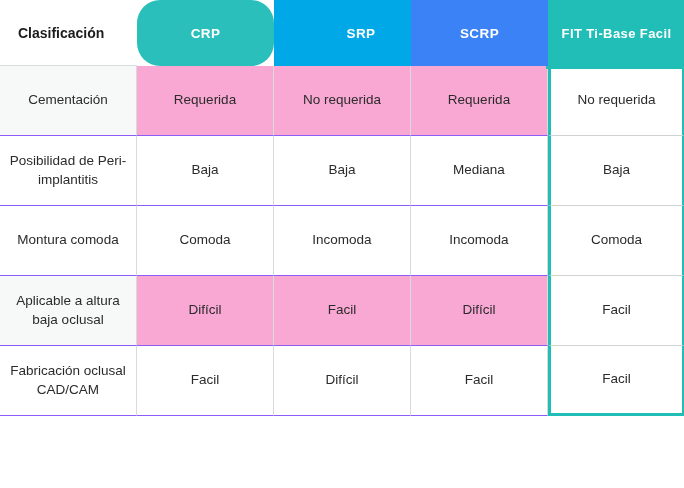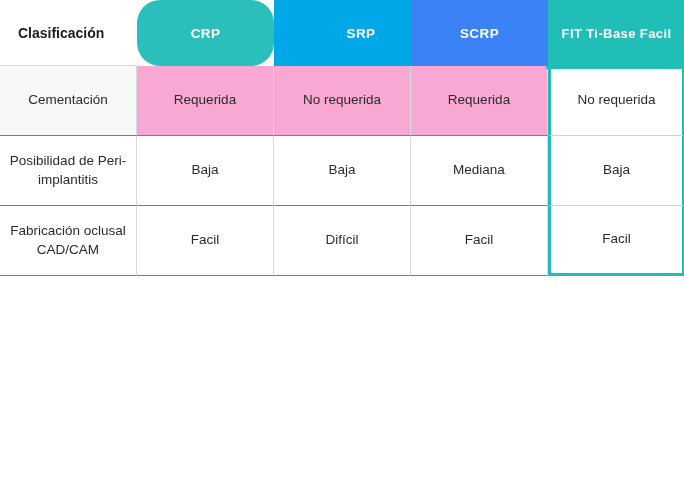--- a/index.html
+++ b/index.html
@@ -138,20 +138,34 @@
         <td class="col-fit">No requerida</td>
       </tr>
       <tr class="even">
         <td class="label-cell">Posibilidad de Peri-implantitis</td>
         <td class="col-crp">Baja</td>
         <td class="col-srp">Baja</td>
         <td class="col-scrp">Mediana</td>
         <td class="col-fit">Baja</td>
       </tr>
       <tr class="even">
+        <td class="label-cell">Montura comoda</td>
+        <td class="col-crp">Comoda</td>
+        <td class="col-srp">Incomoda</td>
+        <td class="col-scrp">Incomoda</td>
+        <td class="col-fit">Comoda</td>
+      </tr>
+      <tr class="odd">
+        <td class="label-cell">Aplicable a altura baja oclusal</td>
+        <td class="col-crp">Difícil</td>
+        <td class="col-srp">Facil</td>
+        <td class="col-scrp">Difícil</td>
+        <td class="col-fit">Facil</td>
+      </tr>
+      <tr class="even">
         <td class="label-cell">Fabricación oclusal CAD/CAM</td>
         <td class="col-crp">Facil</td>
         <td class="col-srp">Difícil</td>
         <td class="col-scrp">Facil</td>
         <td class="col-fit">Facil</td>
       </tr>
     </tbody>
   </table>
   <div class="fit-top-border"></div>
 </div>

